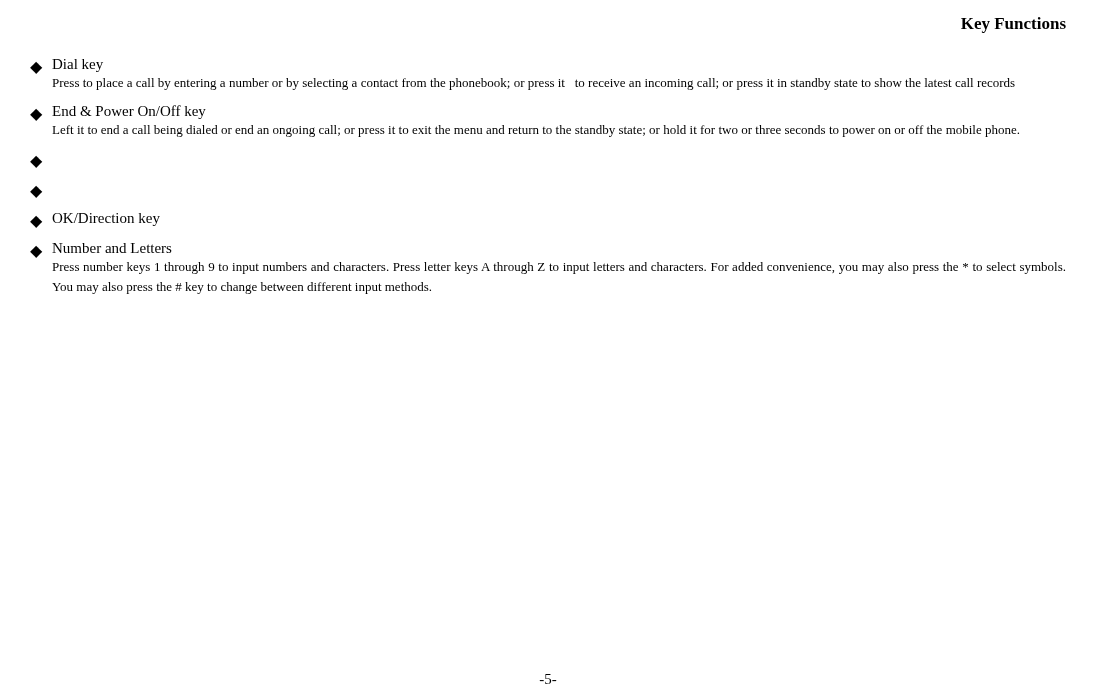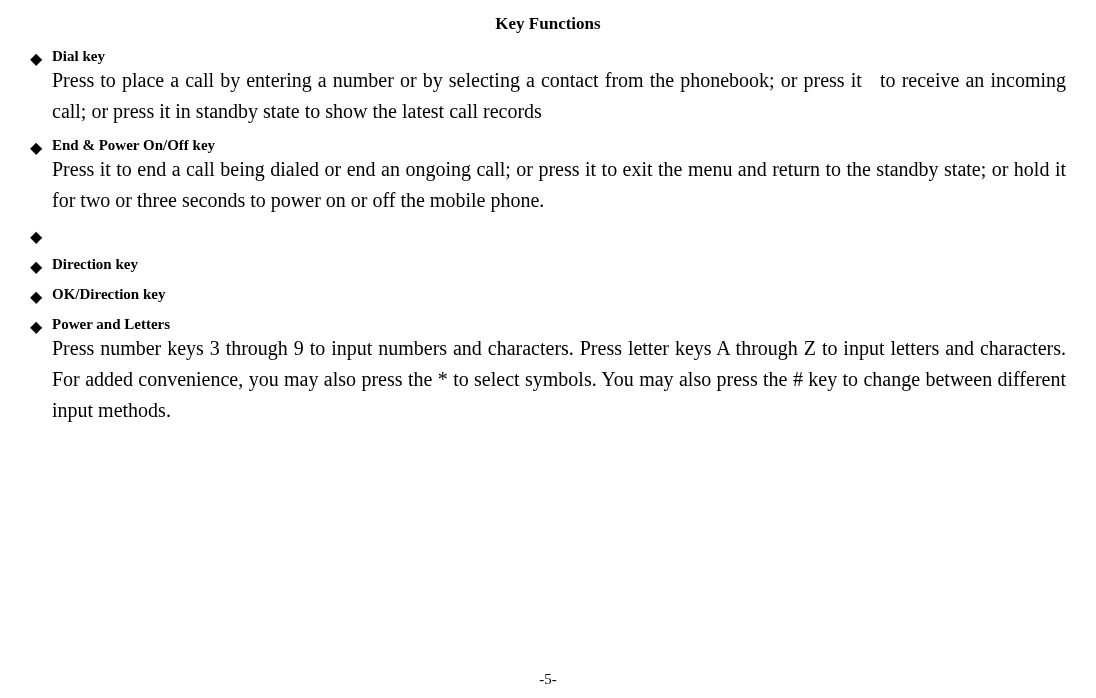--- a/index.html
+++ b/index.html
@@ -19,24 +19,24 @@
     }
 
     .page {
       width: 1096px;
       height: 698px;
       padding: 10px 30px 10px 30px;
       position: relative;
     }
 
     .title {
-      text-align: center;
+      text-align: right;
       font-size: 17px;
       font-weight: bold;
-      margin-bottom: 14px;
+      margin-bottom: 22px;
       margin-top: 4px;
     }
 
     .section {
       display: flex;
       flex-direction: row;
       align-items: flex-start;
       margin-bottom: 10px;
     }
 
@@ -46,27 +46,27 @@
       margin-top: 1px;
       font-size: 16px;
       color: #000;
     }
 
     .section-content {
       flex: 1;
     }
 
     .section-title {
-      font-weight: bold;
+      font-weight: normal;
       font-size: 15px;
       display: inline;
     }
 
     .section-body {
-      font-size: 20px;
+      font-size: 13px;
       line-height: 1.55;
       text-align: justify;
     }
 
     .footer {
       position: absolute;
       bottom: 10px;
       left: 0;
       right: 0;
       text-align: center;
@@ -84,43 +84,42 @@
         <div class="bullet">◆</div>
         <div class="section-content">
           <div><span class="section-title">Dial key</span></div>
           <div class="section-body">Press to place a call by entering a number or by selecting a contact from the phonebook; or press it&nbsp;&nbsp; to receive an incoming call; or press it in standby state to show the latest call records</div>
         </div>
       </div>
       <div class="section">
         <div class="bullet">◆</div>
         <div class="section-content">
           <div><span class="section-title">End &amp; Power On/Off key</span></div>
-          <div class="section-body">Press it to end a call being dialed or end an ongoing call; or press it to exit the menu and return to the standby state; or hold it for two or three seconds to power on or off the mobile phone.</div>
+          <div class="section-body">Left it to end a call being dialed or end an ongoing call; or press it to exit the menu and return to the standby state; or hold it for two or three seconds to power on or off the mobile phone.</div>
         </div>
       </div>
       <div class="section">
         <div class="bullet">◆</div>
         <div class="section-content">
         </div>
       </div>
       <div class="section">
         <div class="bullet">◆</div>
         <div class="section-content">
-          <div><span class="section-title">Direction key</span></div>
         </div>
       </div>
       <div class="section">
         <div class="bullet">◆</div>
         <div class="section-content">
           <div><span class="section-title">OK/Direction key</span></div>
         </div>
       </div>
       <div class="section">
         <div class="bullet">◆</div>
         <div class="section-content">
-          <div><span class="section-title">Power and Letters</span></div>
-          <div class="section-body">Press number keys 3 through 9 to input numbers and characters. Press letter keys A through Z to input letters and characters. For added convenience, you may also press the * to select symbols. You may also press the # key to change between different input methods.</div>
+          <div><span class="section-title">Number and Letters</span></div>
+          <div class="section-body">Press number keys 1 through 9 to input numbers and characters. Press letter keys A through Z to input letters and characters. For added convenience, you may also press the * to select symbols. You may also press the # key to change between different input methods.</div>
         </div>
       </div>
     </div>
 
   <div class="footer">-5-</div>
 </div>
 
 </body></html>

